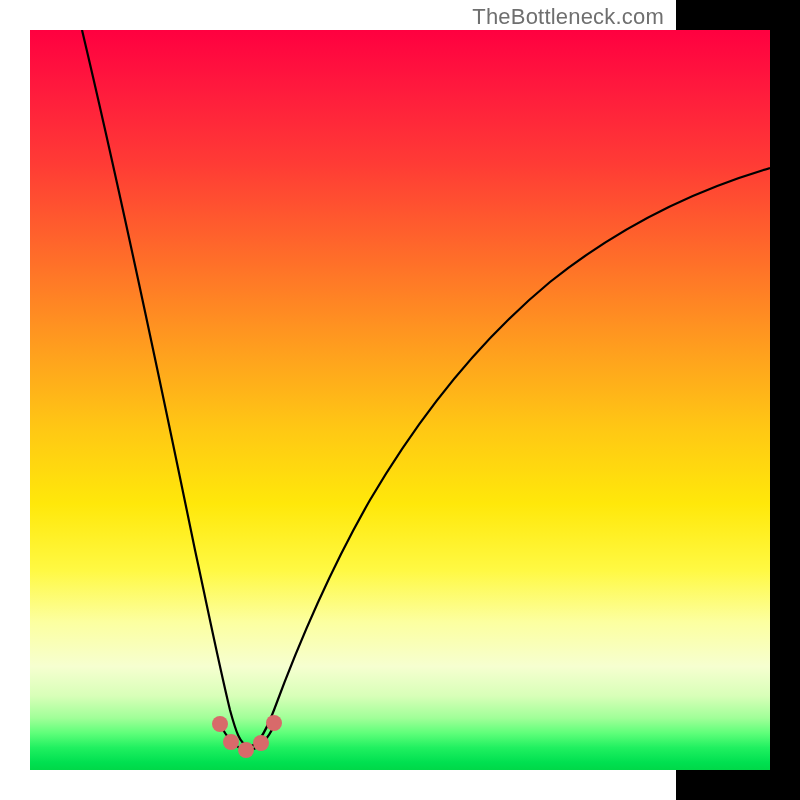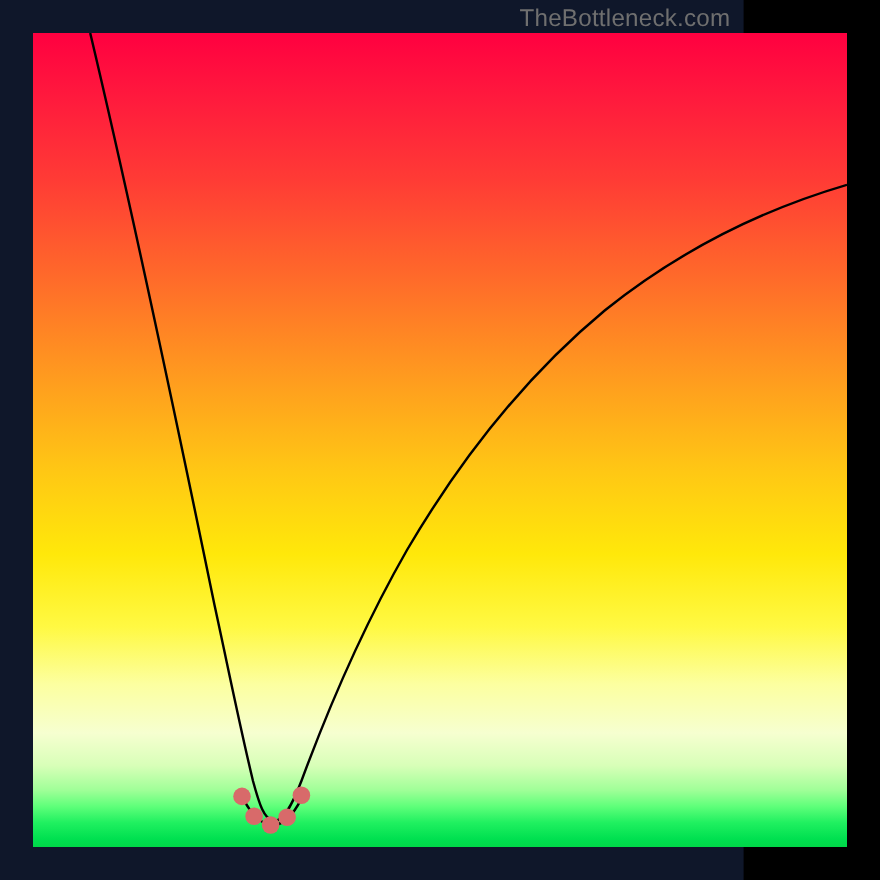--- a/index.html
+++ b/index.html
@@ -10,21 +10,21 @@
     background: #000;
     overflow: hidden;
     font-family: Arial, Helvetica, sans-serif;
   }
   .frame {
     position: absolute;
     top: 0;
     left: 0;
     width: 676px;
     height: 800px;
-    background: #0f172a;
+    background: #ffffff;
   }
   .plot-area {
     position: absolute;
     top: 30px;
     left: 30px;
     width: 740px;
     height: 740px;
     overflow: hidden;
   }
   .gradient-bg {

